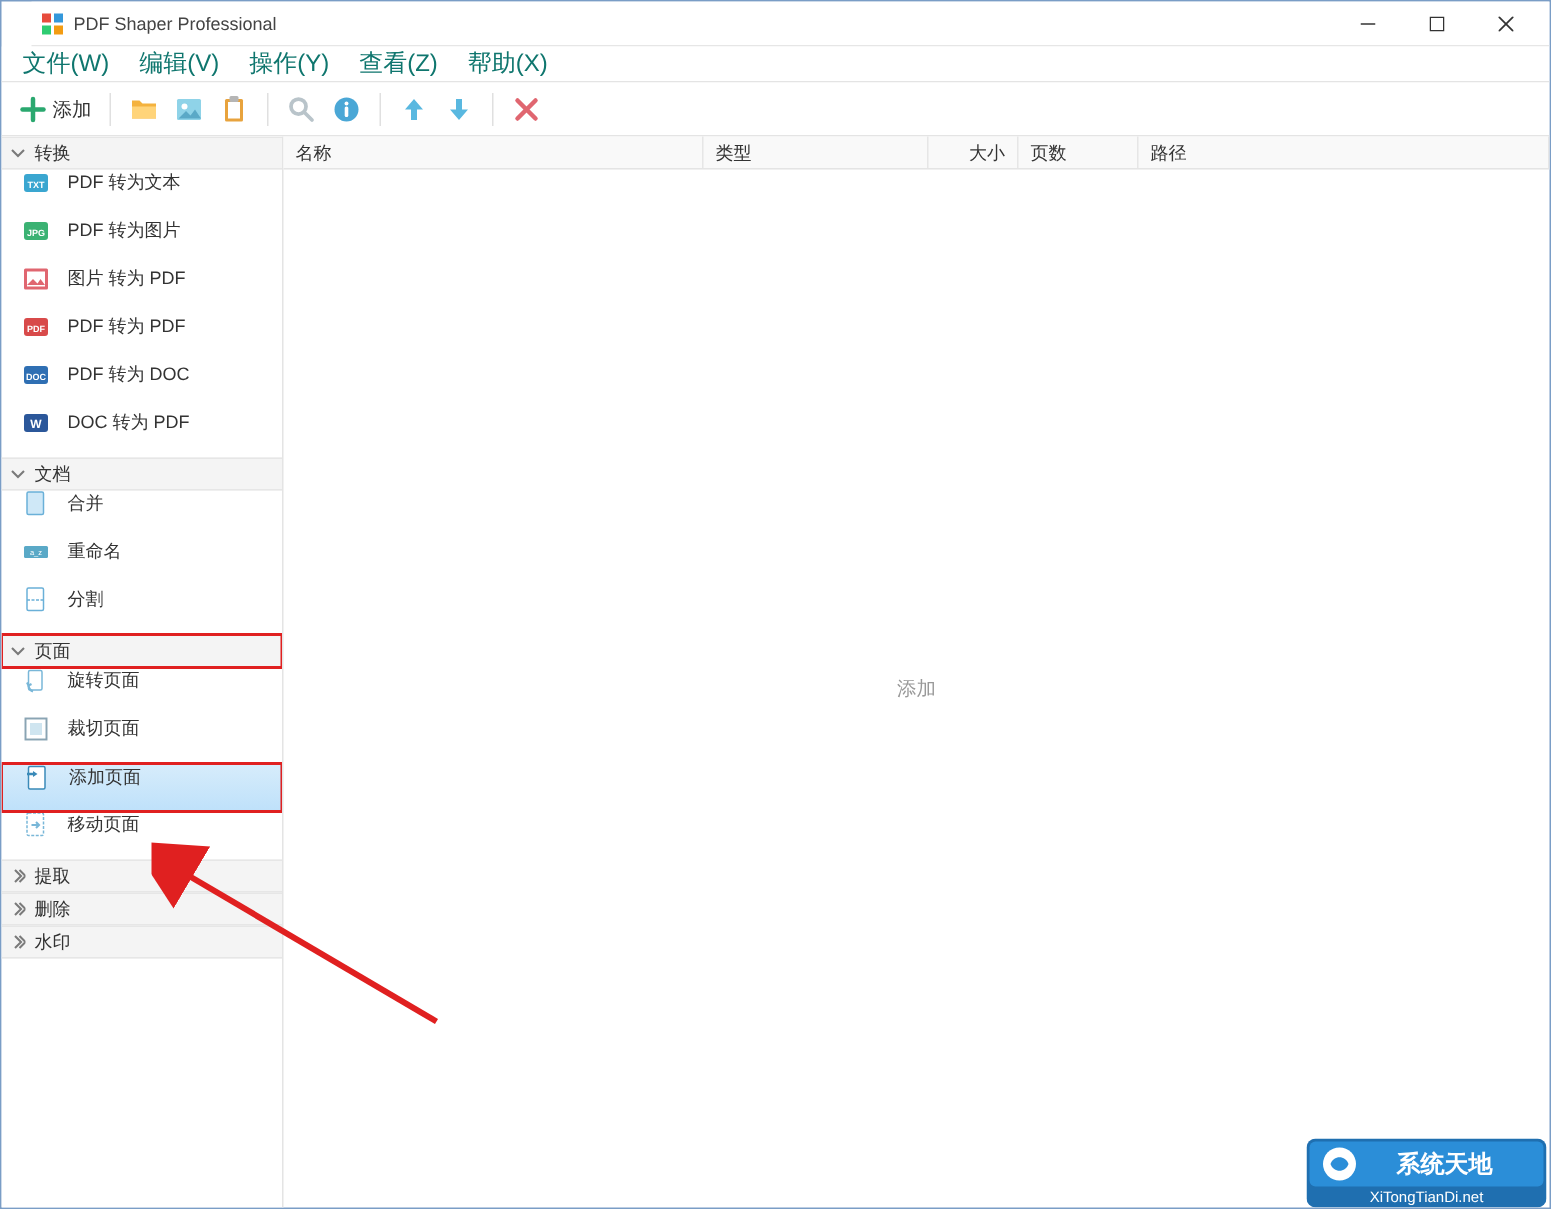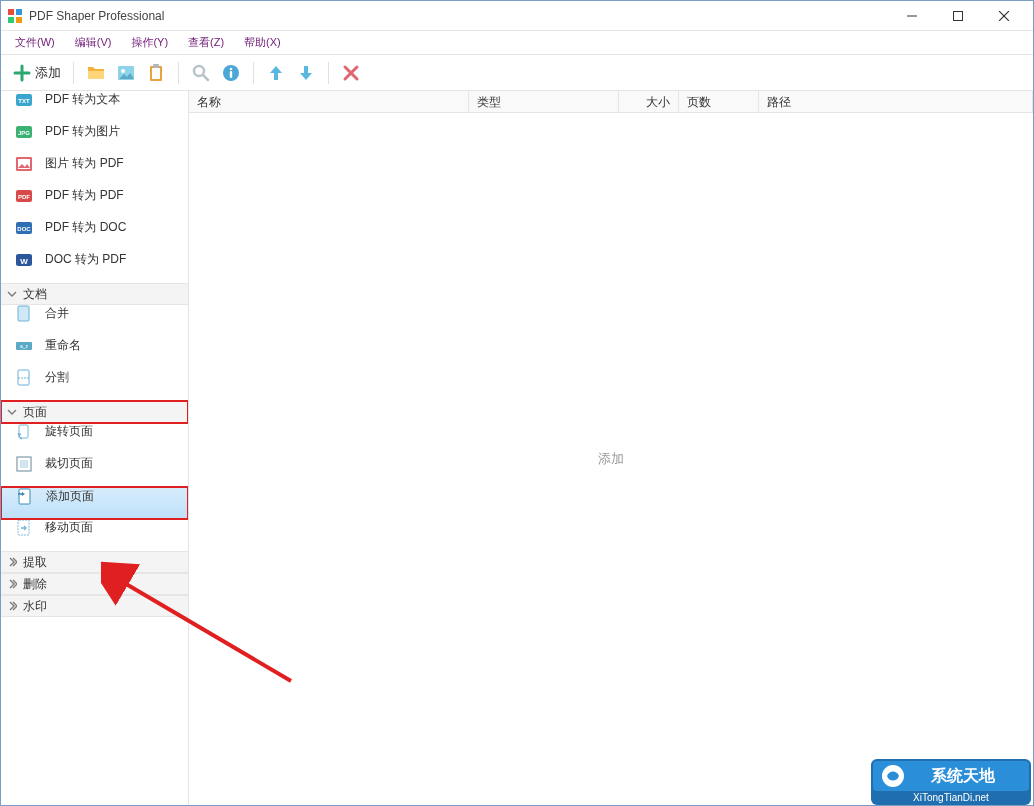--- a/index.html
+++ b/index.html
@@ -1,26 +1,26 @@
 <!DOCTYPE html>
 <html><head>
 <meta charset="utf-8">
 <style>
   * { margin: 0; padding: 0; box-sizing: border-box; font-family: "Microsoft YaHei", "Segoe UI", Tahoma, sans-serif; }
   body { background: #fff; width: 1034px; height: 806px; position: relative; border: 1px solid #7a9dc6; overflow: hidden; }
 
   
-  .titlebar { height: 30px; background: #fff; display: flex; align-items: center; padding: 0 6px; border-bottom: 1px solid #e6e6e6; }
+  .titlebar { height: 30px; background: #fff; display: flex; align-items: center; padding: 0 6px; border-bottom: 1px solid #e6e6e6; margin-left: 20px; }
   .titlebar .app-icon { width: 16px; height: 16px; margin-right: 6px; }
   .titlebar .title { font-size: 12px; color: #444; flex: 1; }
   .titlebar .win-btn { width: 46px; height: 30px; display: flex; align-items: center; justify-content: center; font-size: 14px; color: #333; }
 
   
   .menubar { height: 24px; background: #fff; display: flex; align-items: center; padding: 0 4px; border-bottom: 1px solid #e4e4e4; }
-  .menubar .menu-item { font-size: 11px; color: #701a75; padding: 3px 10px; }
+  .menubar .menu-item { font-size: 16px; color: #0f766e; padding: 3px 10px; }
 
   
   .toolbar { height: 36px; background: #fff; display: flex; align-items: center; padding: 0 8px; border-bottom: 1px solid #e4e4e4; gap: 2px; }
   .tool-btn { height: 28px; min-width: 28px; display: inline-flex; align-items: center; justify-content: center; padding: 0 4px; border-radius: 2px; }
   .tool-sep { width: 1px; height: 22px; background: #e0e0e0; margin: 0 6px; }
   .tool-btn span.lbl { font-size: 13px; color: #333; margin-left: 4px; }
 
   
   .main { display: flex; height: calc(100% - 90px); }
 
@@ -147,20 +147,28 @@
         <line x1="3" y1="3" x2="15" y2="15" stroke="#e06670" stroke-width="3" stroke-linecap="round"></line>
         <line x1="15" y1="3" x2="3" y2="15" stroke="#e06670" stroke-width="3" stroke-linecap="round"></line>
       </svg>
   </div>
 </div>
 
 <div class="main">
 
   <div class="sidebar">
 
+    <div class="group-header">
+      <span class="chev">
+          <svg width="10" height="10" viewBox="0 0 10 10">
+            <path d="M1 3l4 4 4-4" fill="none" stroke="#7a7a7a" stroke-width="1.4"></path>
+          </svg>
+        </span>
+      <span>转换</span>
+    </div>
     <div class="sidebar-item">
       <span class="ic">
           <svg width="18" height="18" viewBox="0 0 18 18">
             <rect x="1" y="3" width="16" height="12" rx="2" fill="#3aa6d0"></rect>
             <text x="9" y="12" text-anchor="middle" font-size="6" fill="#fff" font-weight="700">TXT</text>
           </svg>
         </span>
       <span>PDF 转为文本</span>
     </div>
     <div class="sidebar-item">

